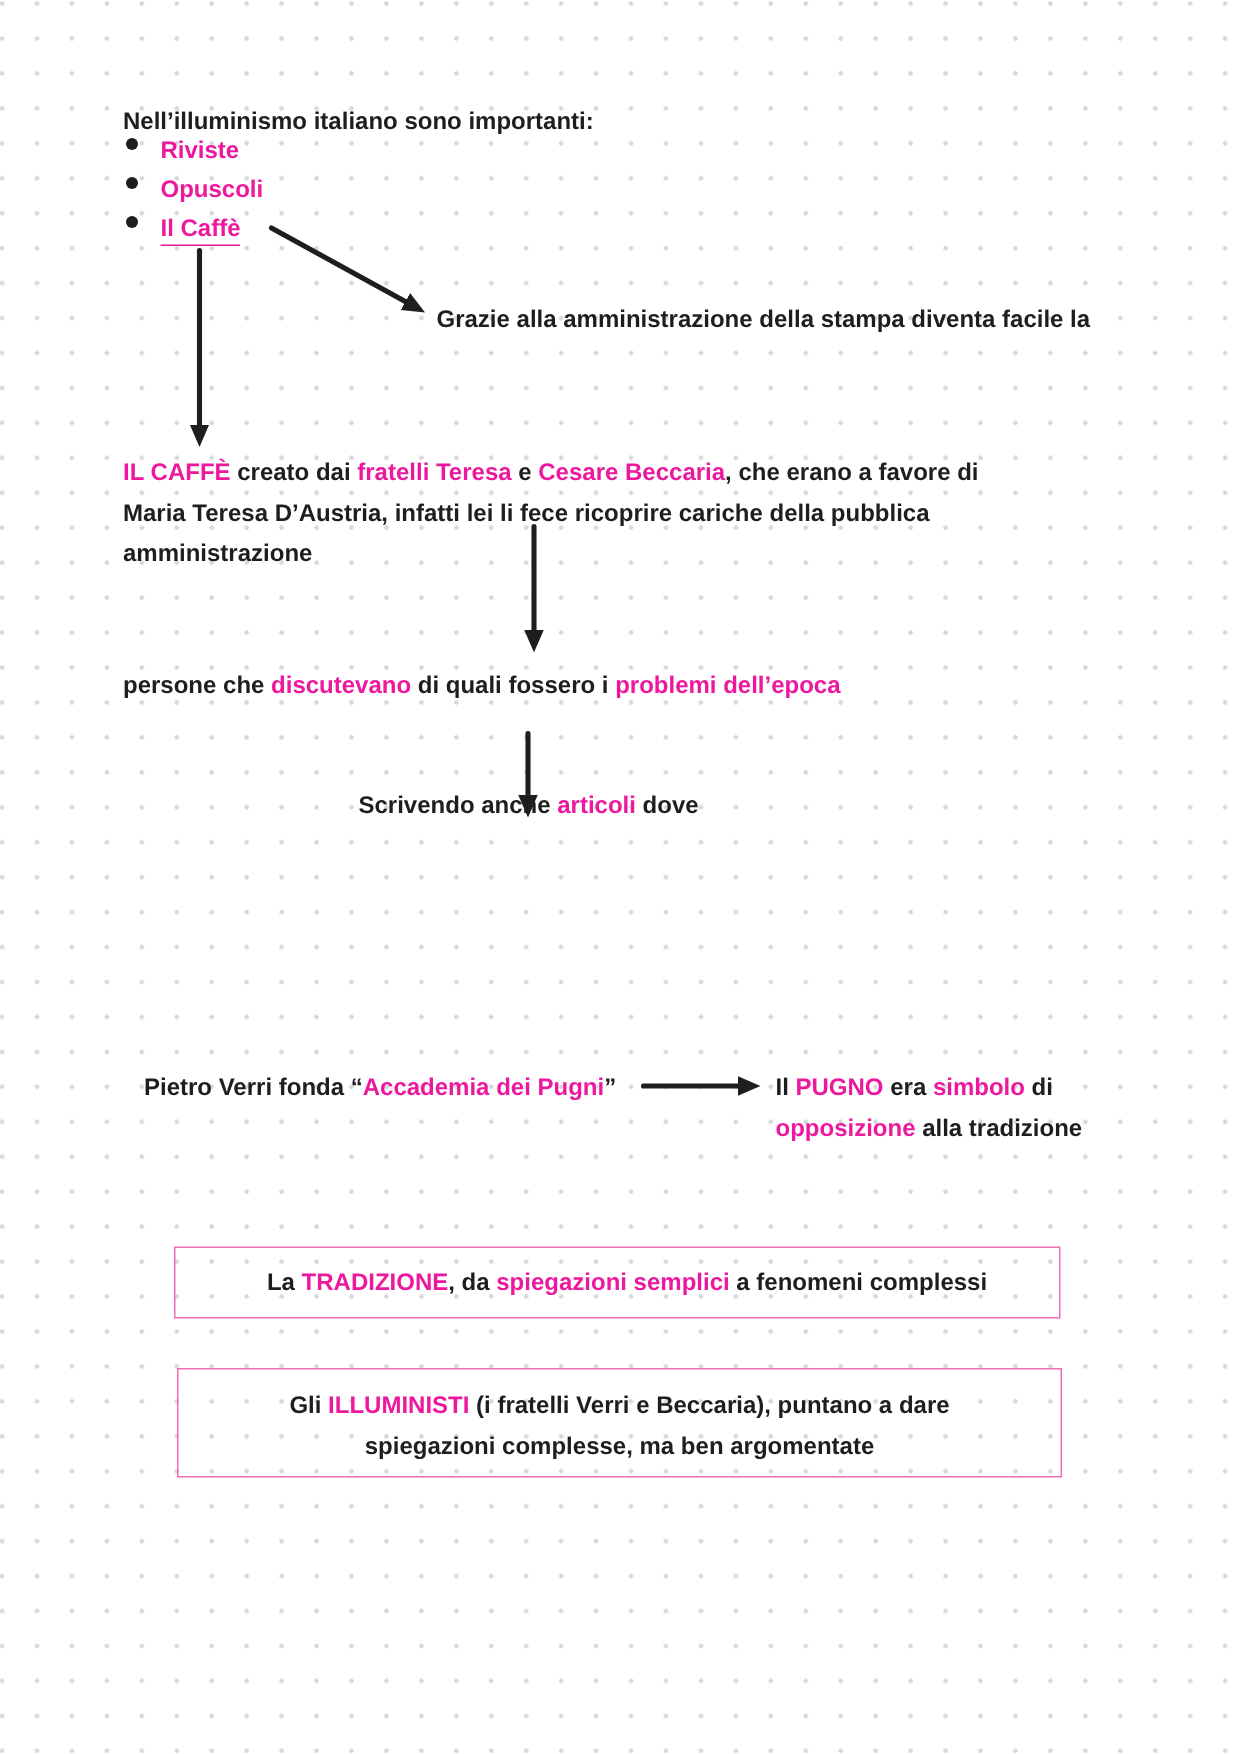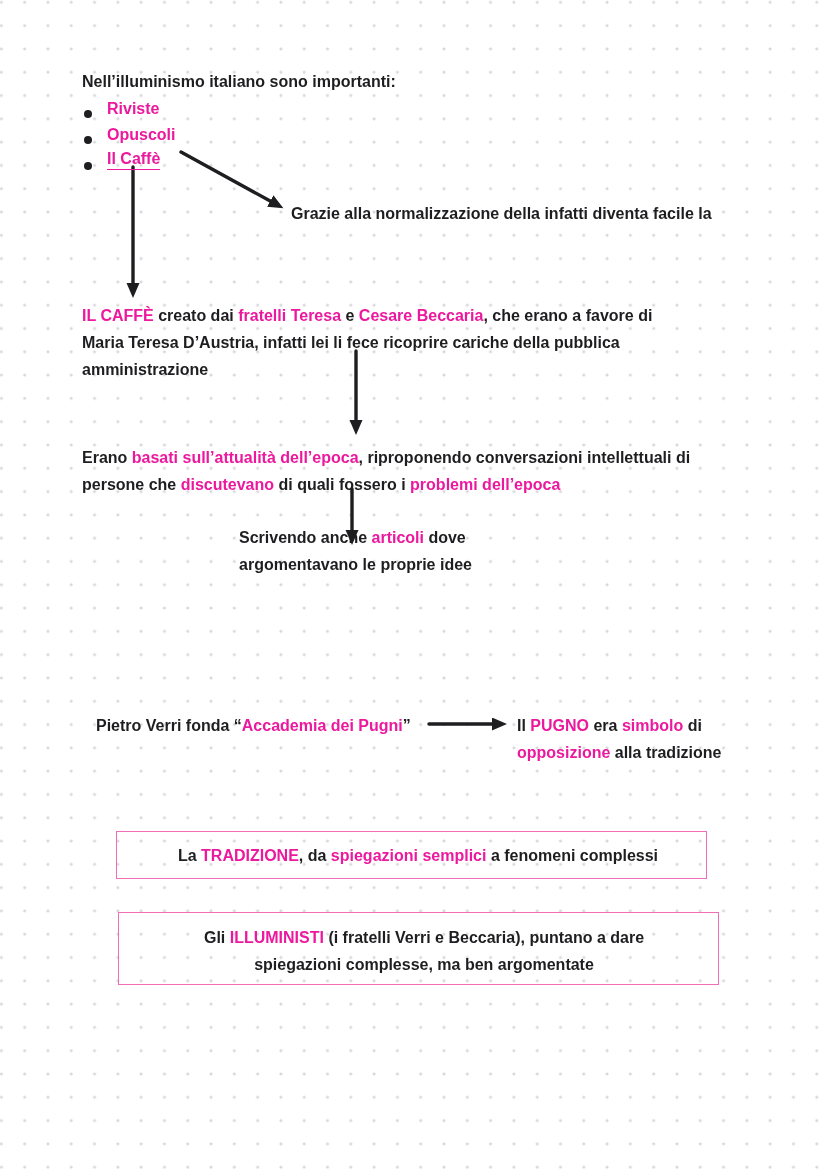--- a/index.html
+++ b/index.html
@@ -10,21 +10,21 @@
   }
   .dots{
     position:absolute;inset:0;
     background-image:radial-gradient(circle,var(--dot,#d8d8dc) 1.3px,transparent 1.7px);
     background-size:23.3px 23.3px;background-position:13px 14px;
   }
   .abs{position:absolute;}
   .line{height:27px;line-height:27px;white-space:nowrap;}
   .pink{color:var(--pink,#ec189e);}
   .ink{color:var(--ink,#1e1e20);}
-  .bullets .row{display:flex;align-items:flex-end;height:26px;}
+  .bullets .row{display:flex;align-items:flex-start;height:26px;}
   .dot-bullet{width:8px;height:8px;border-radius:50%;background:var(--ink,#1e1e20);margin-right:15px;flex:0 0 auto;}
   .u-pink{border-bottom:1.8px solid var(--pink,#ec189e);padding-bottom:1px;}
   .pink-box{
     position:absolute;border:1.8px solid var(--boxborder,#f06db8);
     display:flex;flex-direction:column;justify-content:center;background:transparent;align-items:center;
   }
   svg.overlay{position:absolute;left:0;top:0;pointer-events:none;}
 </style>
 </head>
 <body>
@@ -56,47 +56,45 @@
       <span class="dot-bullet"></span>
       <span class="pink">Opuscoli</span>
     </div>
     <div class="row">
       <span class="dot-bullet"></span>
       <span class="pink u-pink">Il Caffè</span>
     </div>
   </div>
 
   <div class="abs" style="left:291px;top:200px">
-    <div class="line ink">Grazie alla normalizzazione della infatti diventa facile la</div>
+    <div class="line ink">Grazie alla amministrazione della stampa diventa facile la</div>
   </div>
 
   <div class="abs" style="left:82px;top:302px">
     <div class="line"><span class="pink">IL CAFFÈ</span><span class="ink"> creato dai </span><span class="pink">fratelli Teresa</span><span class="ink"> e </span><span class="pink">Cesare Beccaria</span><span class="ink">, che erano a favore di</span></div>
     <div class="line ink">Maria Teresa D’Austria, infatti lei li fece ricoprire cariche della pubblica</div>
     <div class="line ink">amministrazione</div>
   </div>
 
   <div class="abs" style="left:82px;top:444px">
-    <div class="line"><span class="ink">Erano </span><span class="pink">basati sull’attualità dell’epoca</span><span class="ink">, riproponendo conversazioni intellettuali di</span></div>
     <div class="line"><span class="ink">persone che </span><span class="pink">discutevano</span><span class="ink"> di quali fossero i </span><span class="pink">problemi dell’epoca</span></div>
   </div>
 
   <div class="abs" style="left:239px;top:524px">
     <div class="line"><span class="ink">Scrivendo anche </span><span class="pink">articoli</span><span class="ink"> dove</span></div>
-    <div class="line ink">argomentavano le proprie idee</div>
   </div>
 
   <div class="abs line" style="left:96px;top:712px"><span class="ink">Pietro Verri fonda “</span><span class="pink">Accademia dei Pugni</span><span class="ink">”</span></div>
 
   <div class="abs" style="left:517px;top:712px">
     <div class="line"><span class="ink">Il </span><span class="pink">PUGNO</span><span class="ink"> era </span><span class="pink">simbolo</span><span class="ink"> di</span></div>
     <div class="line"><span class="pink">opposizione</span><span class="ink"> alla tradizione</span></div>
   </div>
 
   <div class="pink-box" style="left:116px;top:831px;width:576px;height:46px;padding-left:13px">
     <div class="line"><span class="ink">La </span><span class="pink">TRADIZIONE</span><span class="ink">, da </span><span class="pink">spiegazioni semplici</span><span class="ink"> a fenomeni complessi</span></div>
   </div>
 
-  <div class="pink-box" style="left:118px;top:912px;width:588px;height:66px;padding-left:11px;padding-top:5px">
+  <div class="pink-box" style="left:118px;top:912px;width:588px;height:66px;padding-top:5px">
     <div class="line"><span class="ink">Gli </span><span class="pink">ILLUMINISTI</span><span class="ink"> (i fratelli Verri e Beccaria), puntano a dare</span></div>
     <div class="line ink">spiegazioni complesse, ma ben argomentate</div>
   </div>
 </div>
 
 </body></html>

